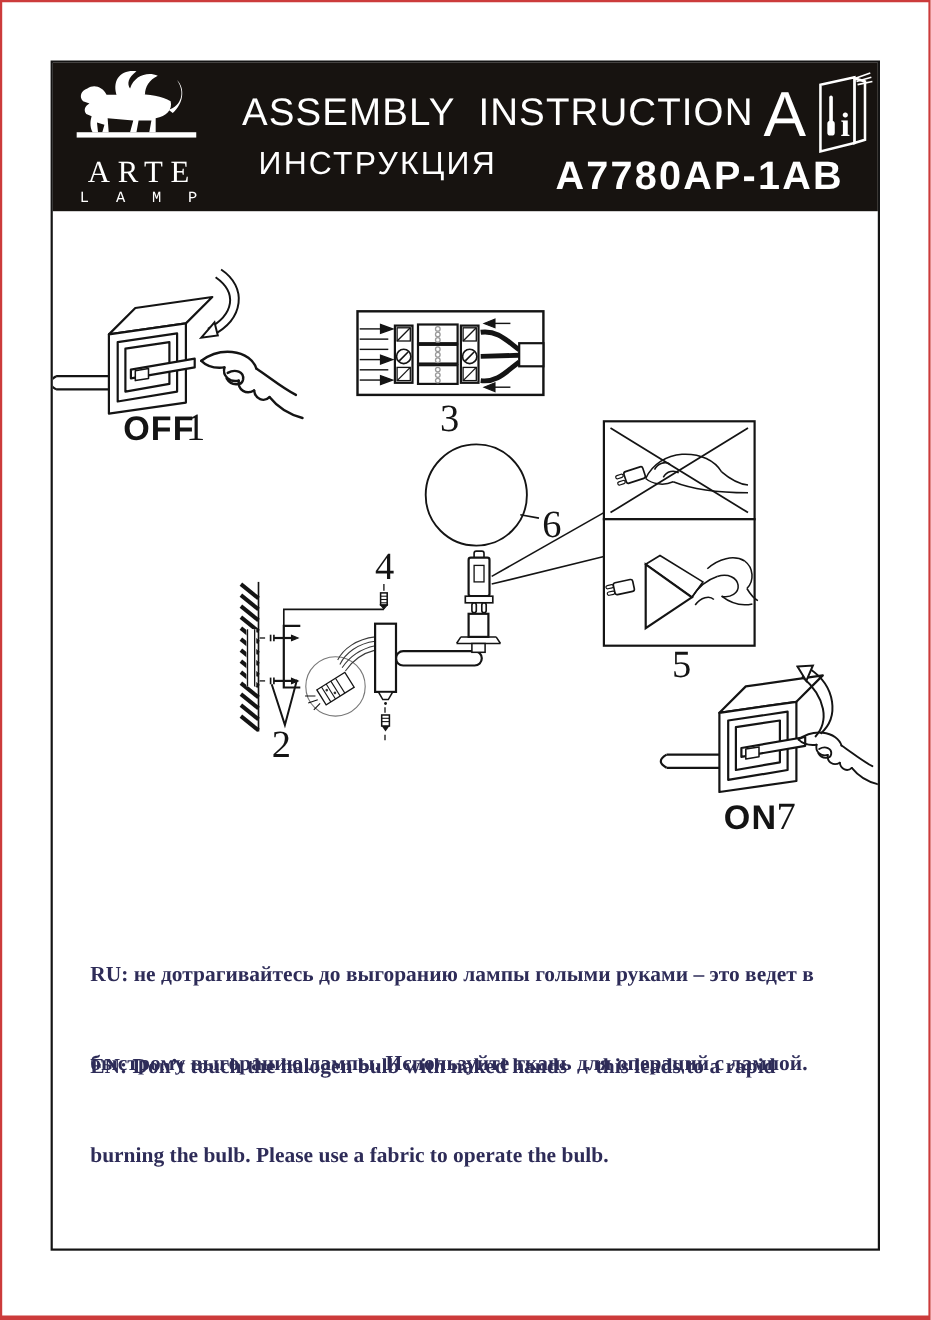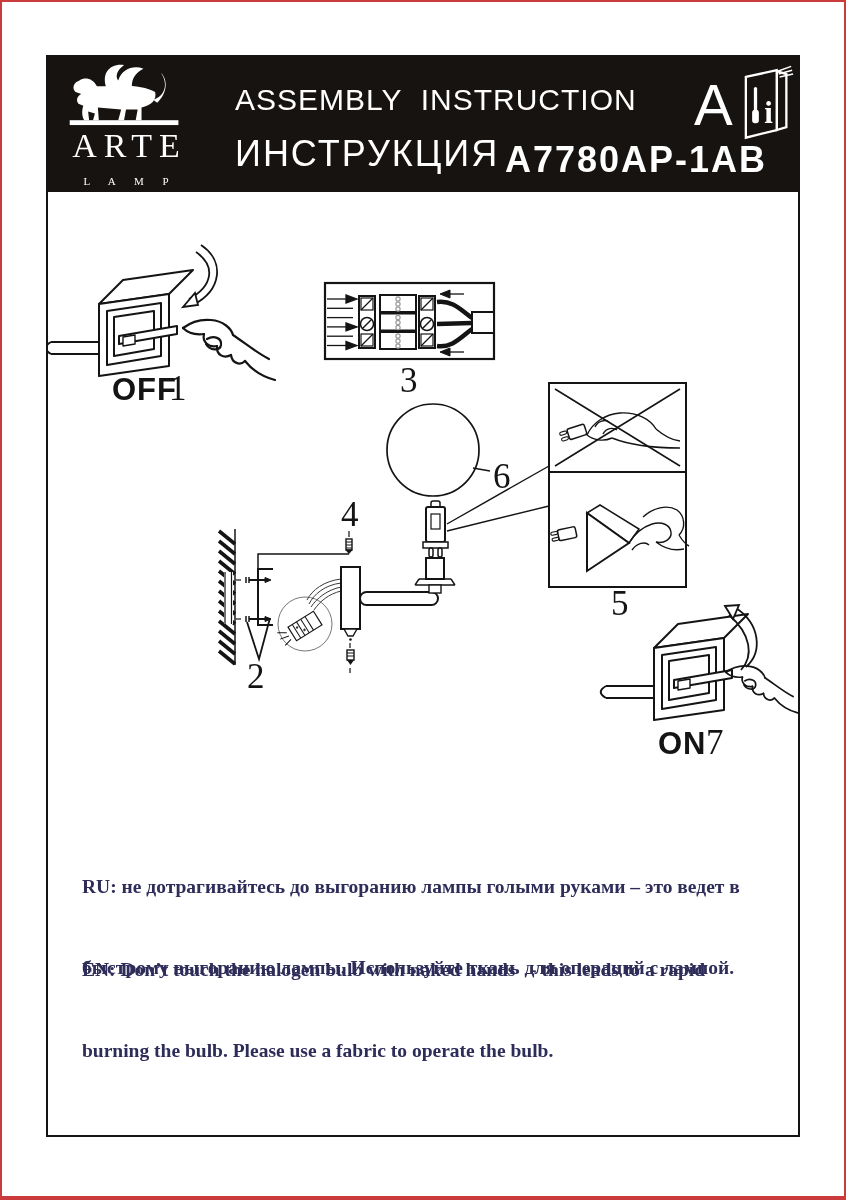--- a/index.html
+++ b/index.html
@@ -2,24 +2,24 @@
 <html><head>
 <meta charset="utf-8">
 <style>
   html,body{margin:0;padding:0;background:#fff;}
   body{width:846px;height:1200px;position:relative;font-family:"Liberation Sans",sans-serif;overflow:hidden;}
   .red-frame{position:absolute;inset:0;border:2px solid #cc3b3b;border-bottom-width:4px;pointer-events:none;z-index:50;}
   .sheet{position:absolute;left:46px;top:55px;width:754px;height:1082px;border:2px solid #141414;background:#fff;box-sizing:border-box;}
   .header{position:absolute;left:0;top:0;width:100%;height:135px;background:#171310;color:#fff;}
   .logo{position:absolute;left:16px;top:4px;width:124px;height:128px;text-align:center;}
   .logo svg{display:block;margin:0 auto;}
-  .brand-name{font-family:"Liberation Serif",serif;font-size:34px;letter-spacing:7px;margin-left:7px;line-height:1;margin-top:2px;}
-  .brand-sub{font-family:Liberation Serif, serif;font-size:11px;letter-spacing:8px;margin-left:8px;margin-top:12px;}
-  .title-en{position:absolute;left:187px;top:26px;font-size:30px;letter-spacing:1px;white-space:pre;}
-  .title-ru{position:absolute;left:187px;top:76px;font-size:36px;letter-spacing:2px;}
+  .brand-name{font-family:"Liberation Serif",serif;font-size:28px;letter-spacing:7px;margin-left:7px;line-height:1;margin-top:16px;}
+  .brand-sub{font-family:Liberation Mono, monospace;font-size:14px;letter-spacing:8px;margin-left:8px;margin-top:2px;}
+  .title-en{position:absolute;left:172px;top:26px;font-size:35px;letter-spacing:1px;white-space:pre;}
+  .title-ru{position:absolute;left:187px;top:76px;font-size:29px;letter-spacing:2px;}
   .model{position:absolute;left:457px;top:82px;font-size:36px;font-weight:bold;letter-spacing:2px;}
   .doc-letter{position:absolute;left:646px;top:14px;font-size:58px;font-weight:400;}
   .book{position:absolute;left:694px;top:8px;}
   .diagram-svg{position:absolute;left:0;top:135px;}
   .note{position:absolute;left:34px;width:706px;font-family:"Liberation Serif",serif;font-weight:bold;color:#2e2c58;font-size:19.5px;line-height:27px;white-space:pre;}
   .note-ru{top:762px;}
   .note-en{top:845px;}
   .lbl-num{font-family:"Liberation Serif",serif;font-size:35px;fill:#141414;}
   .lbl-state{font-family:"Liberation Sans",sans-serif;font-weight:bold;font-size:31px;fill:#141414;letter-spacing:1px;}
 </style>

